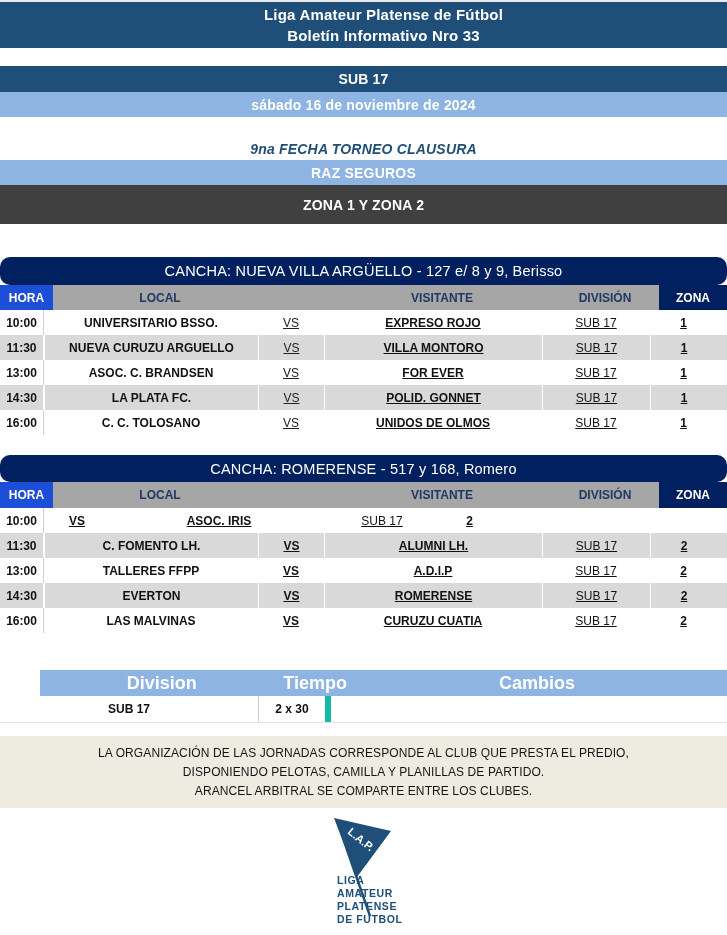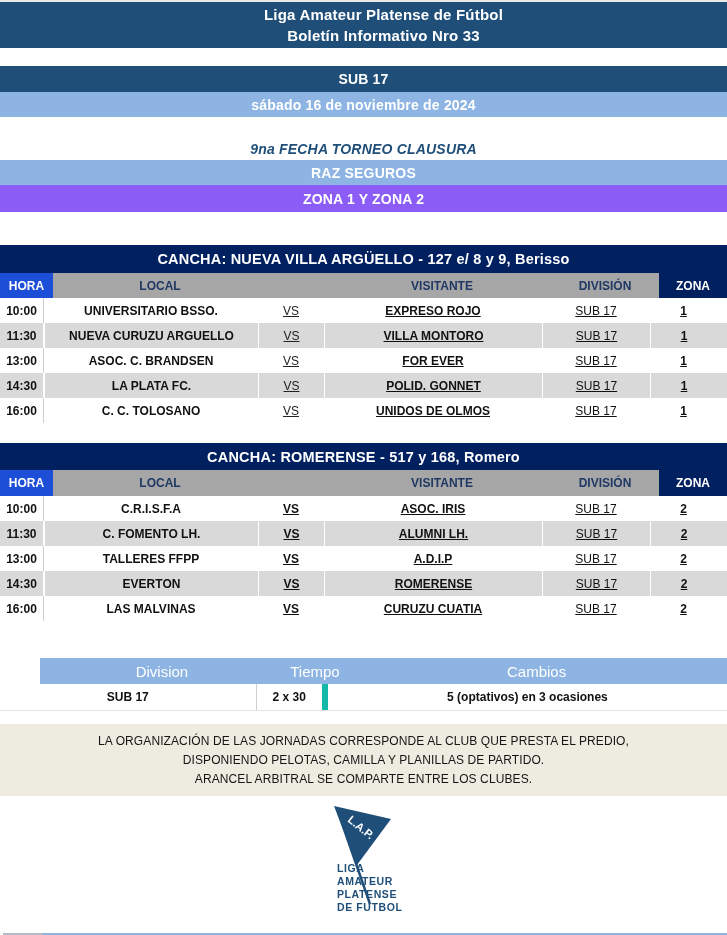--- a/index.html
+++ b/index.html
@@ -19,25 +19,25 @@
     display:flex;flex-direction:column;align-items:center;justify-content:center;
     font-size:15px;line-height:21px;letter-spacing:.2px;padding-left:40px;}
   .gap18{height:18px;} .gap33{height:33px;} .gap20{height:20px;}
   .gap37{height:37px;} .gap13{height:13px;}
 
   
   .band{font-weight:bold;font-size:14px;letter-spacing:.2px;}
   .band.navy{background:#1F4E79;color:#fff;height:26px;}
   .band.blue{background:#8DB4E2;color:#fff;height:25px;}
   .band.white-it{background:#fff;color:#1F4E79;height:23px;font-style:italic;margin-top:20px;}
-  .band.navy2{background:#8b5cf6;color:#fff;height:27px;}
-
-  
-  .tbl-banner{height:28px;background:#002060;color:#fff;font-weight:bold;
-    font-size:14.5px;letter-spacing:.2px;}
+  .band.navy2{background:#404040;color:#fff;height:39px;}
+
+  
+  .tbl-banner{height:28px;background:#002060;color:#fff;font-weight:normal;
+    font-size:14.5px;letter-spacing:.2px;border-radius:10px;}
   .t2 .tbl-banner{height:27px;}
   .thead{display:flex;height:25px;font-size:12px;font-weight:bold;}
   .t2 .thead{height:26px;}
   .th-hora{width:60px;background:#1d4ed8;color:#fff;}
   .th-zona{width:77px;background:#002060;color:#fff;}
   .th-mid{width:606px;background:#A6A6A6;color:#1F3864;display:flex;}
   .th-local{width:214px;} .th-vsgap{width:66px;} .th-visit{width:218px;} .th-div{width:108px;}
   .trow{display:flex;height:25px;font-size:12px;color:#111;background:#fff;}
   .trow.alt{background:#D9D9D9;}
   .c{display:flex;align-items:center;justify-content:center;box-sizing:border-box;}
@@ -51,21 +51,21 @@
   .trow .c + .c{border-left:1px solid #cfcfcf;}
   .trow.alt .c + .c{border-left:1px solid #ffffff;}
   .trow .c-hora{border-right:1px solid #cfcfcf;}
   .trow.alt .c-hora{border-right:1px solid #ffffff;}
   .trow .c + .c{border-left:none;}
   .trow .c-vs,.trow .c-visit,.trow .c-div,.trow .c-zona{border-left:1px solid #cfcfcf;text-decoration:underline;}
   .trow.alt .c-vs,.trow.alt .c-visit,.trow.alt .c-div,.trow.alt .c-zona{border-left:1px solid #fff;}
 
   
   .rules-head{display:flex;height:26px;background:#8DB4E2;color:#fff;
-    font-weight:normal;font-size:15px;margin-left:40px;}
+    font-weight:bold;font-size:18px;margin-left:40px;}
   .rules-row{display:flex;height:26px;font-size:12px;font-weight:bold;color:#111;
     border-bottom:1px solid #e2e2e2;}
   .r-div{width:258px;} .r-tiempo{width:66px;} .r-camb{width:403px;}
   .rules-row .r-tiempo{border-left:1px solid #cfcfcf;border-right:6px solid #14b8a6;}
 
   
   .notes{height:72px;background:#EEECE1;color:#151515;font-weight:normal;font-size:12px;
     display:flex;flex-direction:column;align-items:center;justify-content:center;
     line-height:19px;letter-spacing:.1px;}
 
@@ -163,21 +163,20 @@
       <div class="th-mid">
         <div class="th-local center">LOCAL</div>
         <div class="th-vsgap"></div>
         <div class="th-visit center">VISITANTE</div>
         <div class="th-div center">DIVISIÓN</div>
       </div>
       <div class="th-zona center">ZONA</div>
     </div>
     <div class="trow">
       <div class="c c-hora">10:00</div>
-      <div class="c c-local">C.R.I.S.F.A</div>
       <div class="c c-vs">VS</div>
       <div class="c c-visit">ASOC. IRIS</div>
       <div class="c c-div">SUB 17</div>
       <div class="c c-zona">2</div>
     </div>
     <div class="trow alt">
       <div class="c c-hora">11:30</div>
       <div class="c c-local">C. FOMENTO LH.</div>
       <div class="c c-vs">VS</div>
       <div class="c c-visit">ALUMNI LH.</div>
@@ -214,21 +213,20 @@
 
   <section>
     <div class="rules-head">
       <div class="r-div center">Division</div>
       <div class="r-tiempo center">Tiempo</div>
       <div class="r-camb center">Cambios</div>
     </div>
     <div class="rules-row">
       <div class="r-div center">SUB 17</div>
       <div class="r-tiempo center">2 x 30</div>
-      <div class="r-camb center">5 (optativos) en 3 ocasiones</div>
     </div>
   </section>
 
   <div class="gap13"></div>
 
   <div class="notes">
     <div>LA ORGANIZACIÓN DE LAS JORNADAS CORRESPONDE AL CLUB QUE PRESTA EL PREDIO,</div>
     <div>DISPONIENDO PELOTAS, CAMILLA Y PLANILLAS DE PARTIDO.</div>
     <div>ARANCEL ARBITRAL SE COMPARTE ENTRE LOS CLUBES.</div>
   </div>

